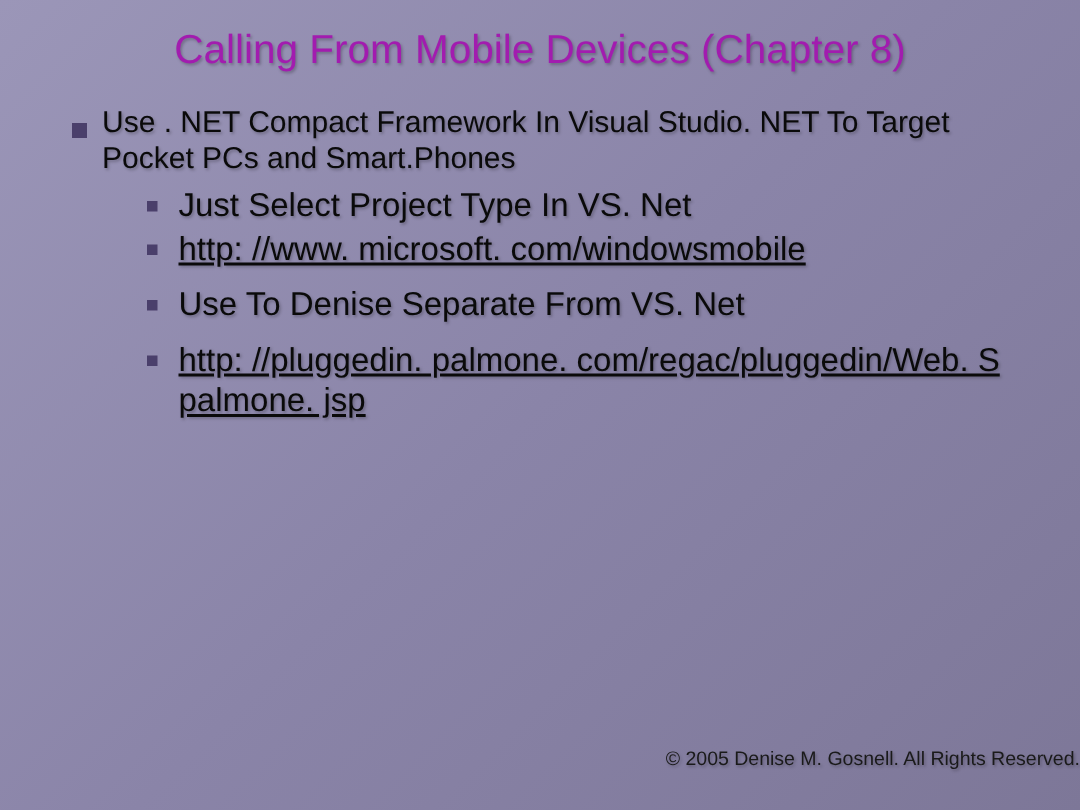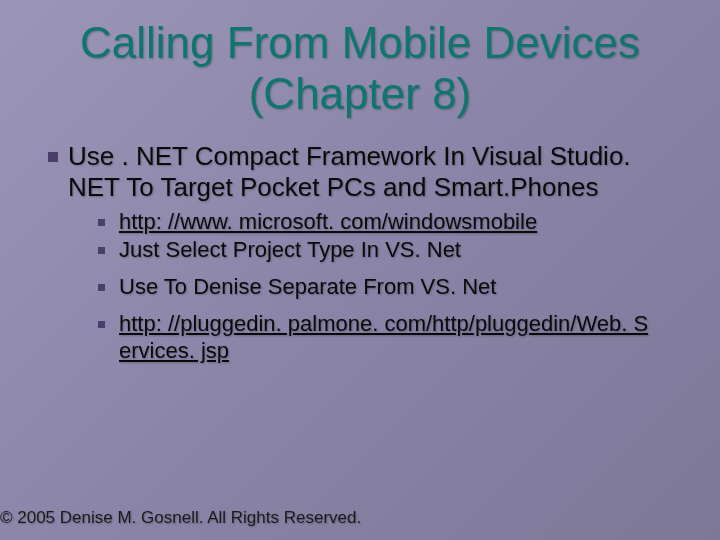--- a/index.html
+++ b/index.html
@@ -11,42 +11,42 @@
     position: relative;
   }
   .slide {
     width: 720px;
     height: 540px;
     padding: 18px 40px 0 40px;
     text-shadow: 1px 1px 2px rgba(0,0,0,0.25);
   }
   .title {
     text-align: center;
-    font-size: 44px;
+    font-size: 27px;
     font-weight: 400;
     line-height: 1.15;
     margin-bottom: 22px;
-    color: #0f766e;
+    color: #a21caf;
   }
   .bullet-lvl1 {
     display: flex;
     align-items: flex-start;
     margin-bottom: 6px;
     padding-left: 8px;
   }
   .bullet-lvl1 .sq {
     width: 10px;
     height: 10px;
     background: #4a3f6b;
     margin-top: 11px;
     margin-right: 10px;
     flex-shrink: 0;
   }
   .bullet-lvl1 .txt {
-    font-size: 26px;
+    font-size: 20px;
     line-height: 1.18;
     color: #0a0a0a;
   }
   .bullet-lvl2 {
     display: flex;
     align-items: flex-start;
     padding-left: 58px;
     margin-bottom: 2px;
   }
   .bullet-lvl2 .sq {
@@ -61,56 +61,56 @@
     font-size: 22px;
     line-height: 1.22;
     color: #0a0a0a;
   }
   .link {
     text-decoration: underline;
     color: #0a0a0a;
   }
   .footer {
     position: absolute;
-    bottom: 12px;
+    bottom: 27px;
     left: 0;
     width: 100%;
-    text-align: left;
-    font-size: 17px;
+    text-align: right;
+    font-size: 13px;
     color: #1a1a1a;
   }
   .gap { height: 8px; }
 </style>
 </head>
 <body>
 
 <div class="slide">
   <h1 class="title">Calling From Mobile Devices (Chapter 8)</h1>
 
   <div class="bullet-lvl1">
     <span class="sq"></span>
     <span class="txt">Use . NET Compact Framework In Visual Studio. NET To Target Pocket PCs and Smart.Phones</span>
   </div>
   <div class="bullet-lvl2">
     <span class="sq"></span>
-    <span class="txt link">http: //www. microsoft. com/windowsmobile</span>
+    <span class="txt">Just Select Project Type In VS. Net</span>
   </div>
   <div class="bullet-lvl2">
     <span class="sq"></span>
-    <span class="txt">Just Select Project Type In VS. Net</span>
+    <span class="txt link">http: //www. microsoft. com/windowsmobile</span>
   </div>
 
   <div class="gap"></div>
 
   <div class="bullet-lvl2">
     <span class="sq"></span>
     <span class="txt">Use To Denise Separate From VS. Net</span>
   </div>
 
   <div class="gap"></div>
 
   <div class="bullet-lvl2">
     <span class="sq"></span>
-    <span class="txt link">http: //pluggedin. palmone. com/http/pluggedin/Web. S ervices. jsp</span>
+    <span class="txt link">http: //pluggedin. palmone. com/regac/pluggedin/Web. S palmone. jsp</span>
   </div>
 
   <div class="footer">© 2005 Denise M. Gosnell.  All Rights Reserved.</div>
 </div>
 
 </body></html>

